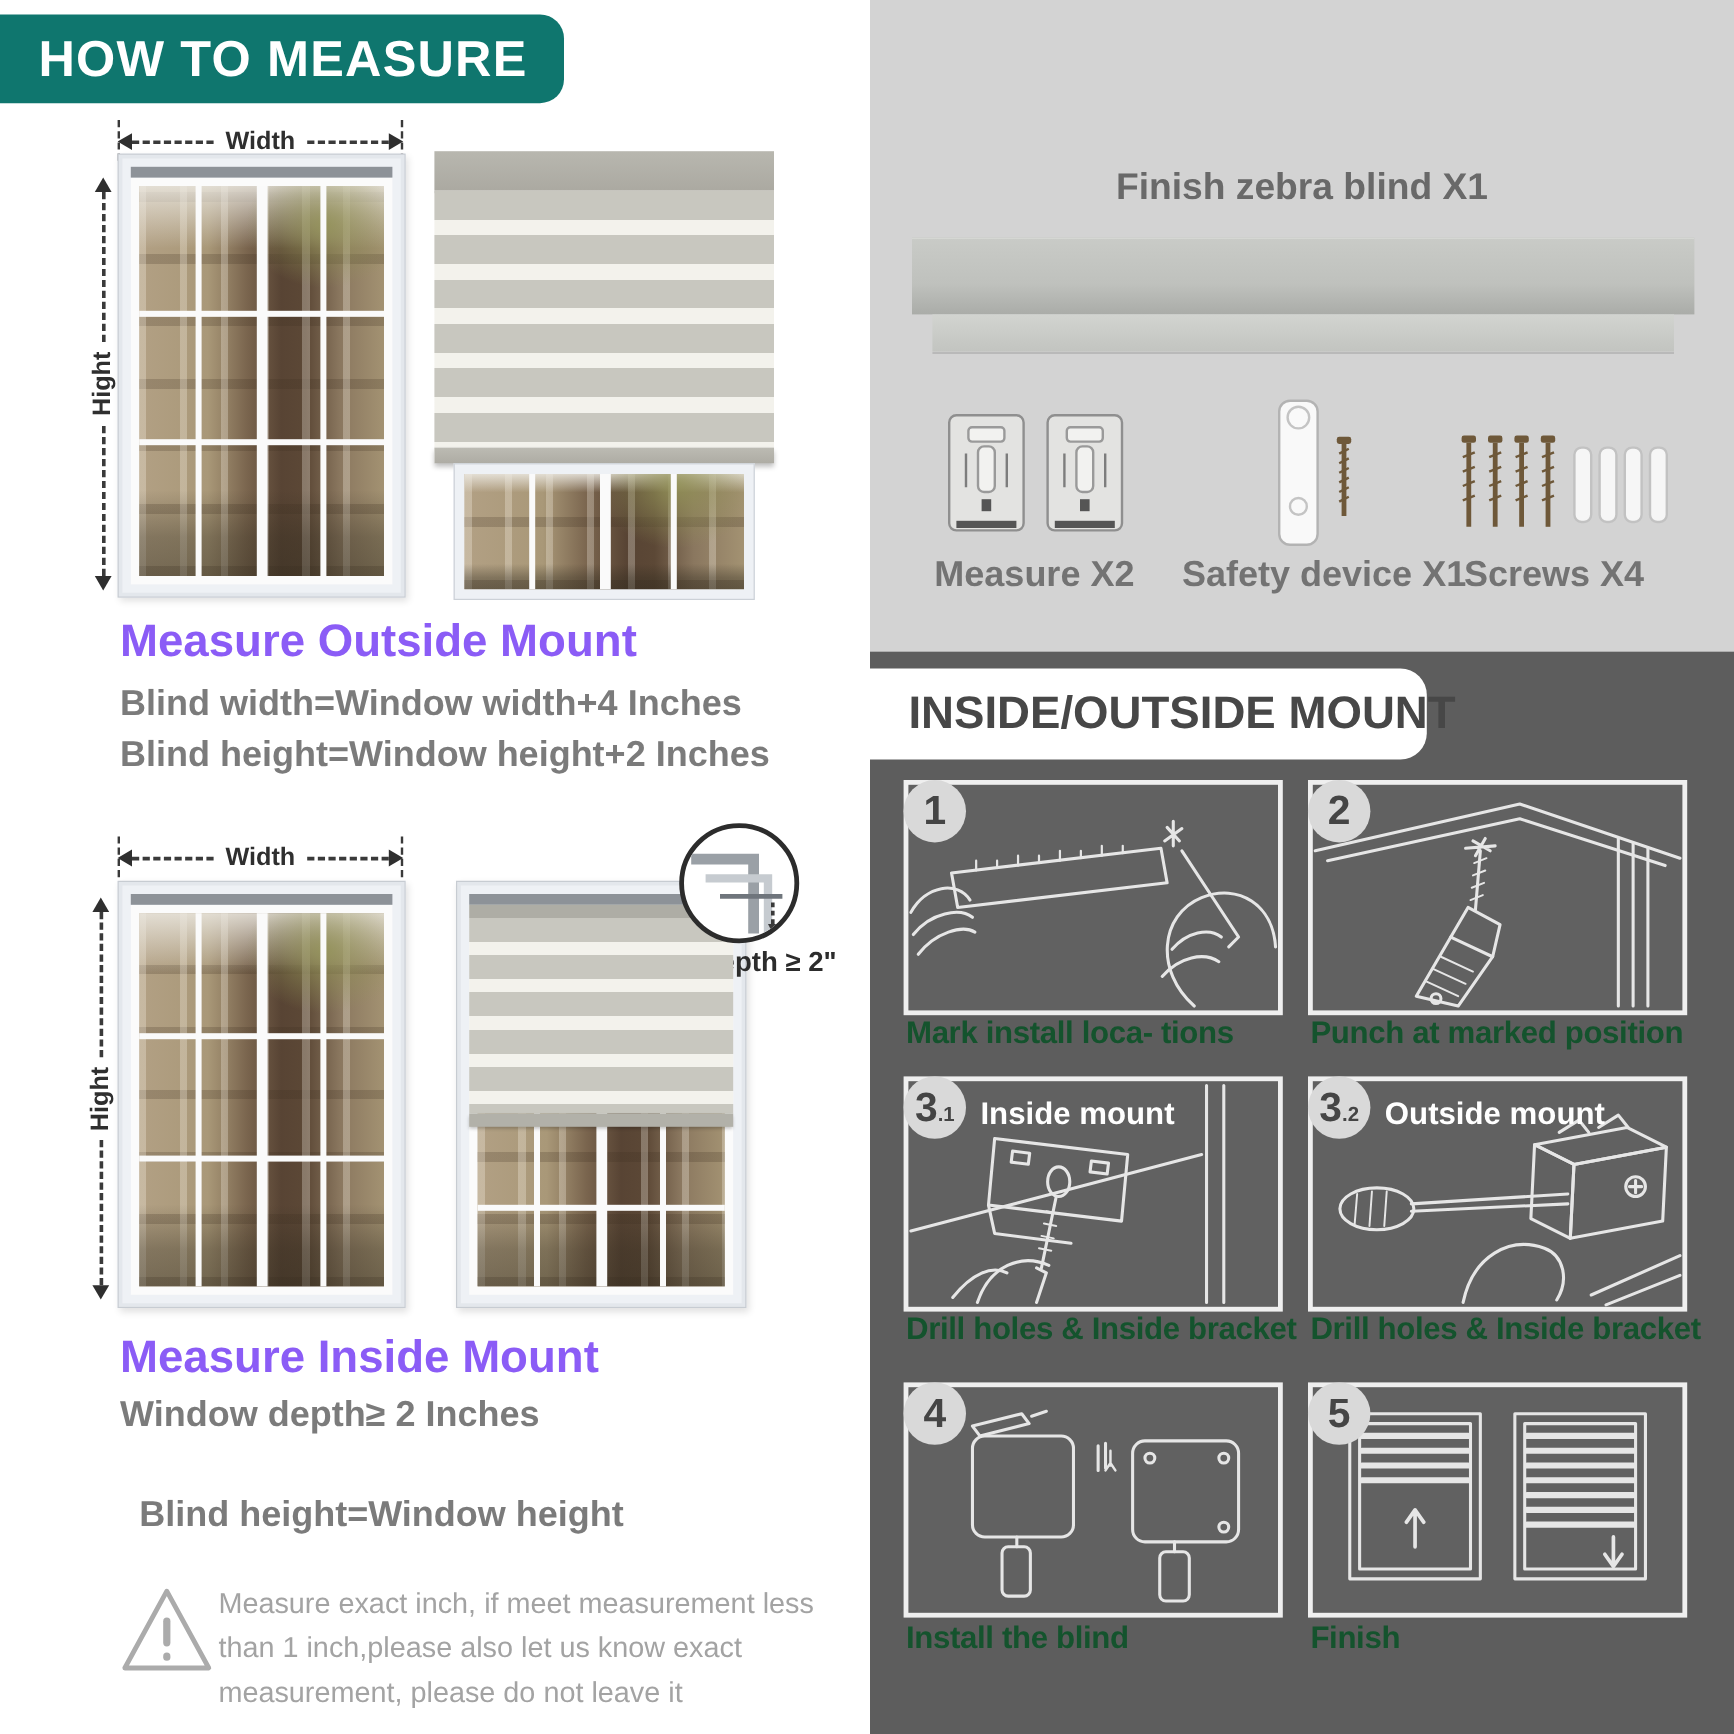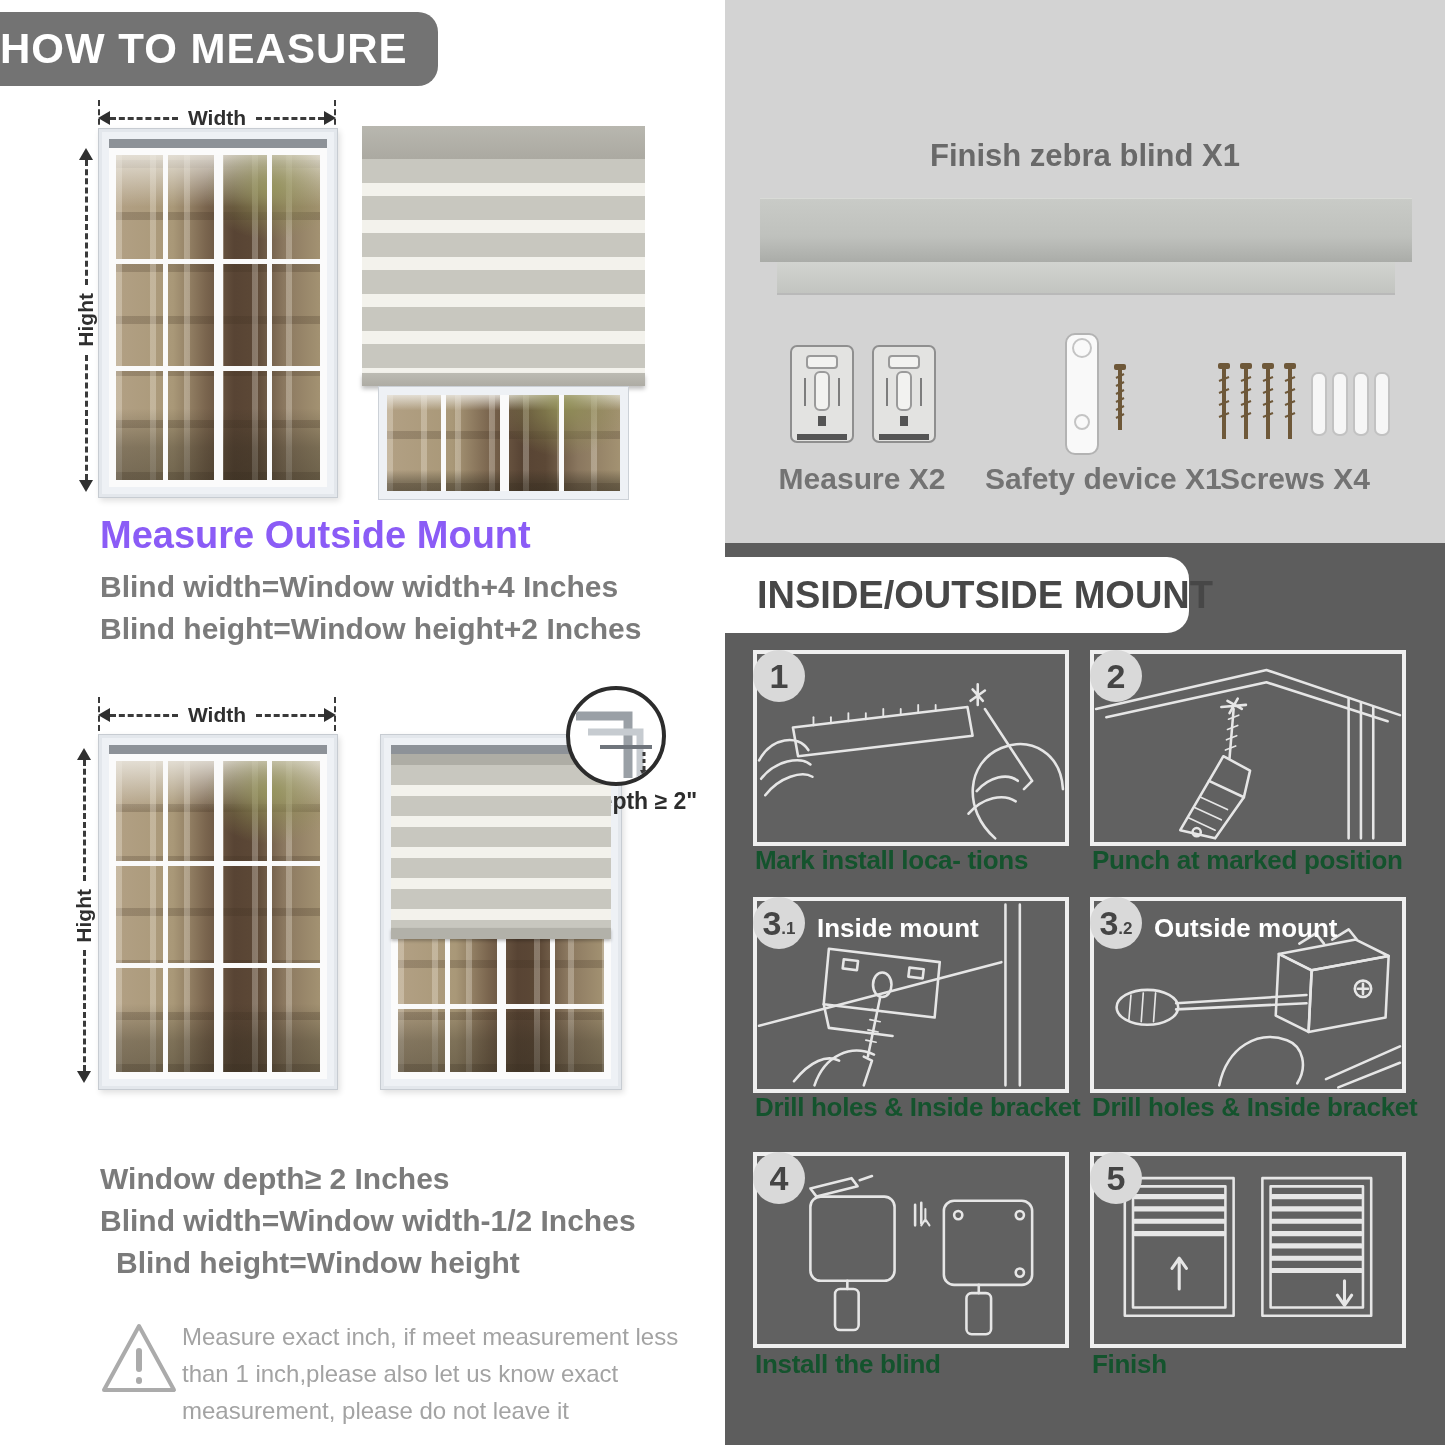--- a/index.html
+++ b/index.html
@@ -1,22 +1,22 @@
 <!DOCTYPE html>
 <html><head>
 <meta charset="utf-8">
 <style>
   html,body{margin:0;padding:0;background:#ffffff;}
   #canvas{position:relative;width:1445px;height:1445px;background:#ffffff;overflow:hidden;
           font-family:"Liberation Sans",sans-serif;}
 
   
-  .hdr-left{position:absolute;left:0;top:12px;width:438px;height:74px;background:#737373;
+  .hdr-left{position:absolute;left:0;top:12px;width:438px;height:74px;background:#0f766e;
             border-radius:0 20px 20px 0;color:#ffffff;font-size:42px;font-weight:bold;
-            line-height:74px;letter-spacing:1px;white-space:nowrap;}
+            line-height:74px;padding-left:32px;letter-spacing:1px;white-space:nowrap;}
 
   .h1{position:absolute;font-size:38px;font-weight:bold;color:#8b5cf6;white-space:nowrap;}
   .pline{position:absolute;font-size:30px;font-weight:bold;color:#7b7b7b;white-space:nowrap;}
 
   
   .window{position:absolute;background:#eef1f5;border:1px solid #c7ccd2;
           box-shadow:inset 0 0 0 3px #e3e7ec, 2px 3px 6px rgba(0,0,0,.12);}
   .win-head{position:absolute;top:10px;left:10px;right:10px;height:9px;background:#8d9298;z-index:4;}
   .glass{position:absolute;left:10px;right:10px;top:19px;bottom:10px;background:#fbfbfb;}
   .photo{position:absolute;inset:7px;
@@ -218,22 +218,22 @@
     <svg viewBox="0 0 92 92">
       <path d="M6,26 L58,26 L58,88" stroke="#9aa0a6" stroke-width="9" fill="none"></path>
       <path d="M18,42 L70,42 L70,92" stroke="#c6cbd0" stroke-width="7" fill="none"></path>
       <path d="M30,57 L82,57" stroke="#6f757c" stroke-width="4" fill="none"></path>
       <path d="M74,62 L74,84" stroke="#3a3a3a" stroke-width="3" stroke-dasharray="4 3" fill="none"></path>
       <path d="M70,80 L74,88 L78,80" fill="#3a3a3a"></path>
     </svg>
   </div>
   <div class="depth-label">Depth ≥ 2"</div>
 
+  <div class="h1" style="left:100px;top:1110px;">Measure Inside Mount</div>
   <div class="pline" style="left:100px;top:1162px;">Window depth≥ 2 Inches</div>
-  <div class="pline" style="left:100px;top:1204px;">Blind width=Window width-1/2 Inches</div>
   <div class="pline" style="left:116px;top:1246px;">Blind height=Window height</div>
 
   <svg style="position:absolute;left:98px;top:1320px;" width="82" height="78" viewBox="0 0 82 78">
     <path d="M41,6 L76,70 L6,70 Z" fill="none" stroke="#ababab" stroke-width="4" stroke-linejoin="round"></path>
     <rect x="38" y="28" width="6" height="24" rx="3" fill="#ababab"></rect>
     <rect x="38" y="57" width="6" height="7" rx="3" fill="#ababab"></rect>
   </svg>
   <div class="warn-text">Measure exact inch, if meet measurement less than 1 inch,please also let us know exact measurement, please do not leave it</div>
 
   <div class="rpanel-top"></div>

